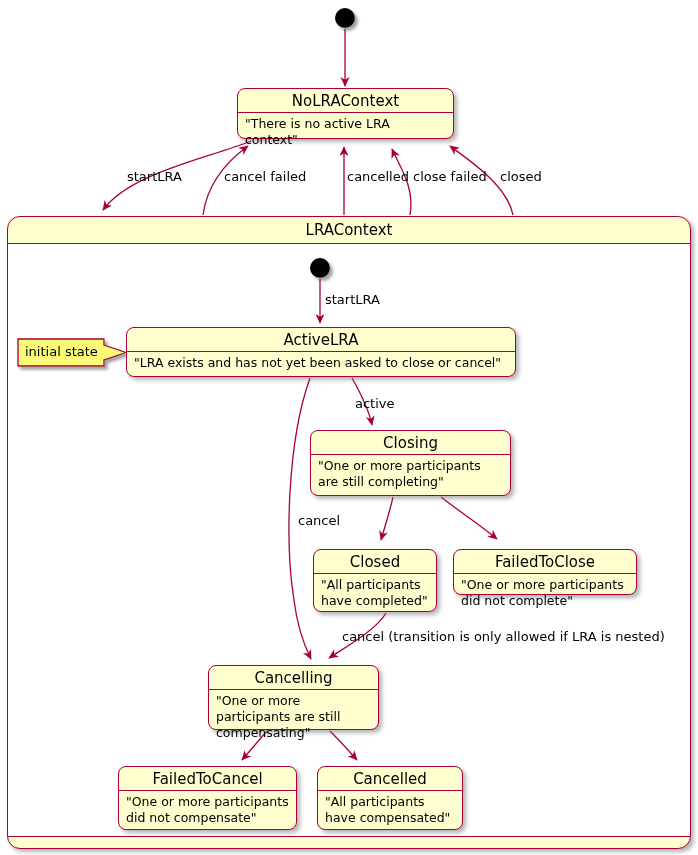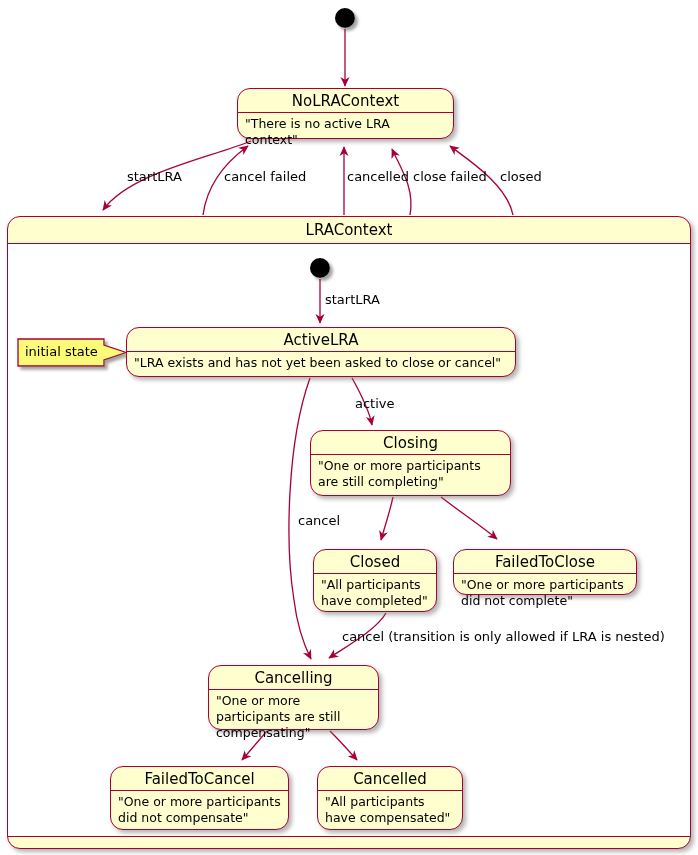--- a/index.html
+++ b/index.html
@@ -40,21 +40,21 @@
     top: 26px; bottom: 11px;
     background: #ffffff;
     border-top: 1.5px solid #A80036;
     border-bottom: 1.5px solid #A80036;
   }
   
   .state {
     position: absolute;
     background: #FEFECE;
     border: 1.5px solid #A80036;
-    border-radius: 13px;
+    border-radius: 8px;
     box-shadow: 3px 3px 4px rgba(120,120,120,0.55);
     z-index: 3;
     box-sizing: border-box;
   }
   .state-title {
     height: 23px;
     line-height: 24px;
     text-align: center;
     font-size: 15px;
     white-space: nowrap;
@@ -163,21 +163,21 @@
   <div class="state" style="left:453px; top:549px; width:184px; height:46px;">
     <div class="state-title">FailedToClose</div>
     <div class="state-desc">"One or more participants did not complete"</div>
   </div>
 
   <div class="state" style="left:208px; top:665px; width:171px; height:65px;">
     <div class="state-title">Cancelling</div>
     <div class="state-desc">"One or more participants are still compensating"</div>
   </div>
 
-  <div class="state" style="left:110px; top:766px; width:179px; height:64px;">
+  <div class="state" style="left:118px; top:766px; width:179px; height:64px;">
     <div class="state-title">FailedToCancel</div>
     <div class="state-desc">"One or more participants did not compensate"</div>
   </div>
 
   <div class="state" style="left:317px; top:766px; width:146px; height:64px;">
     <div class="state-title">Cancelled</div>
     <div class="state-desc">"All participants have compensated"</div>
   </div>
 
   <span class="tlabel" style="left:127px; top:170px;">startLRA</span>

